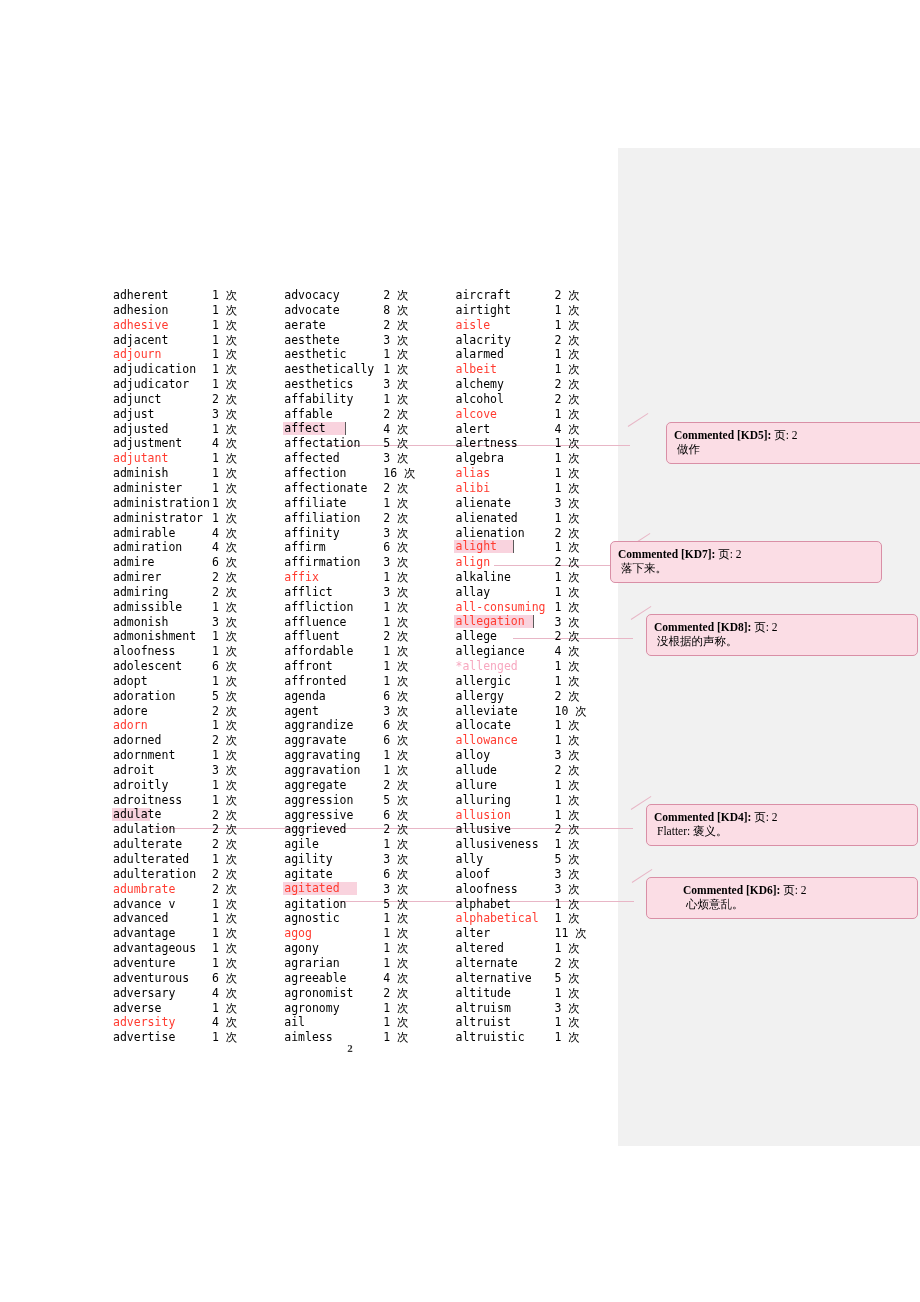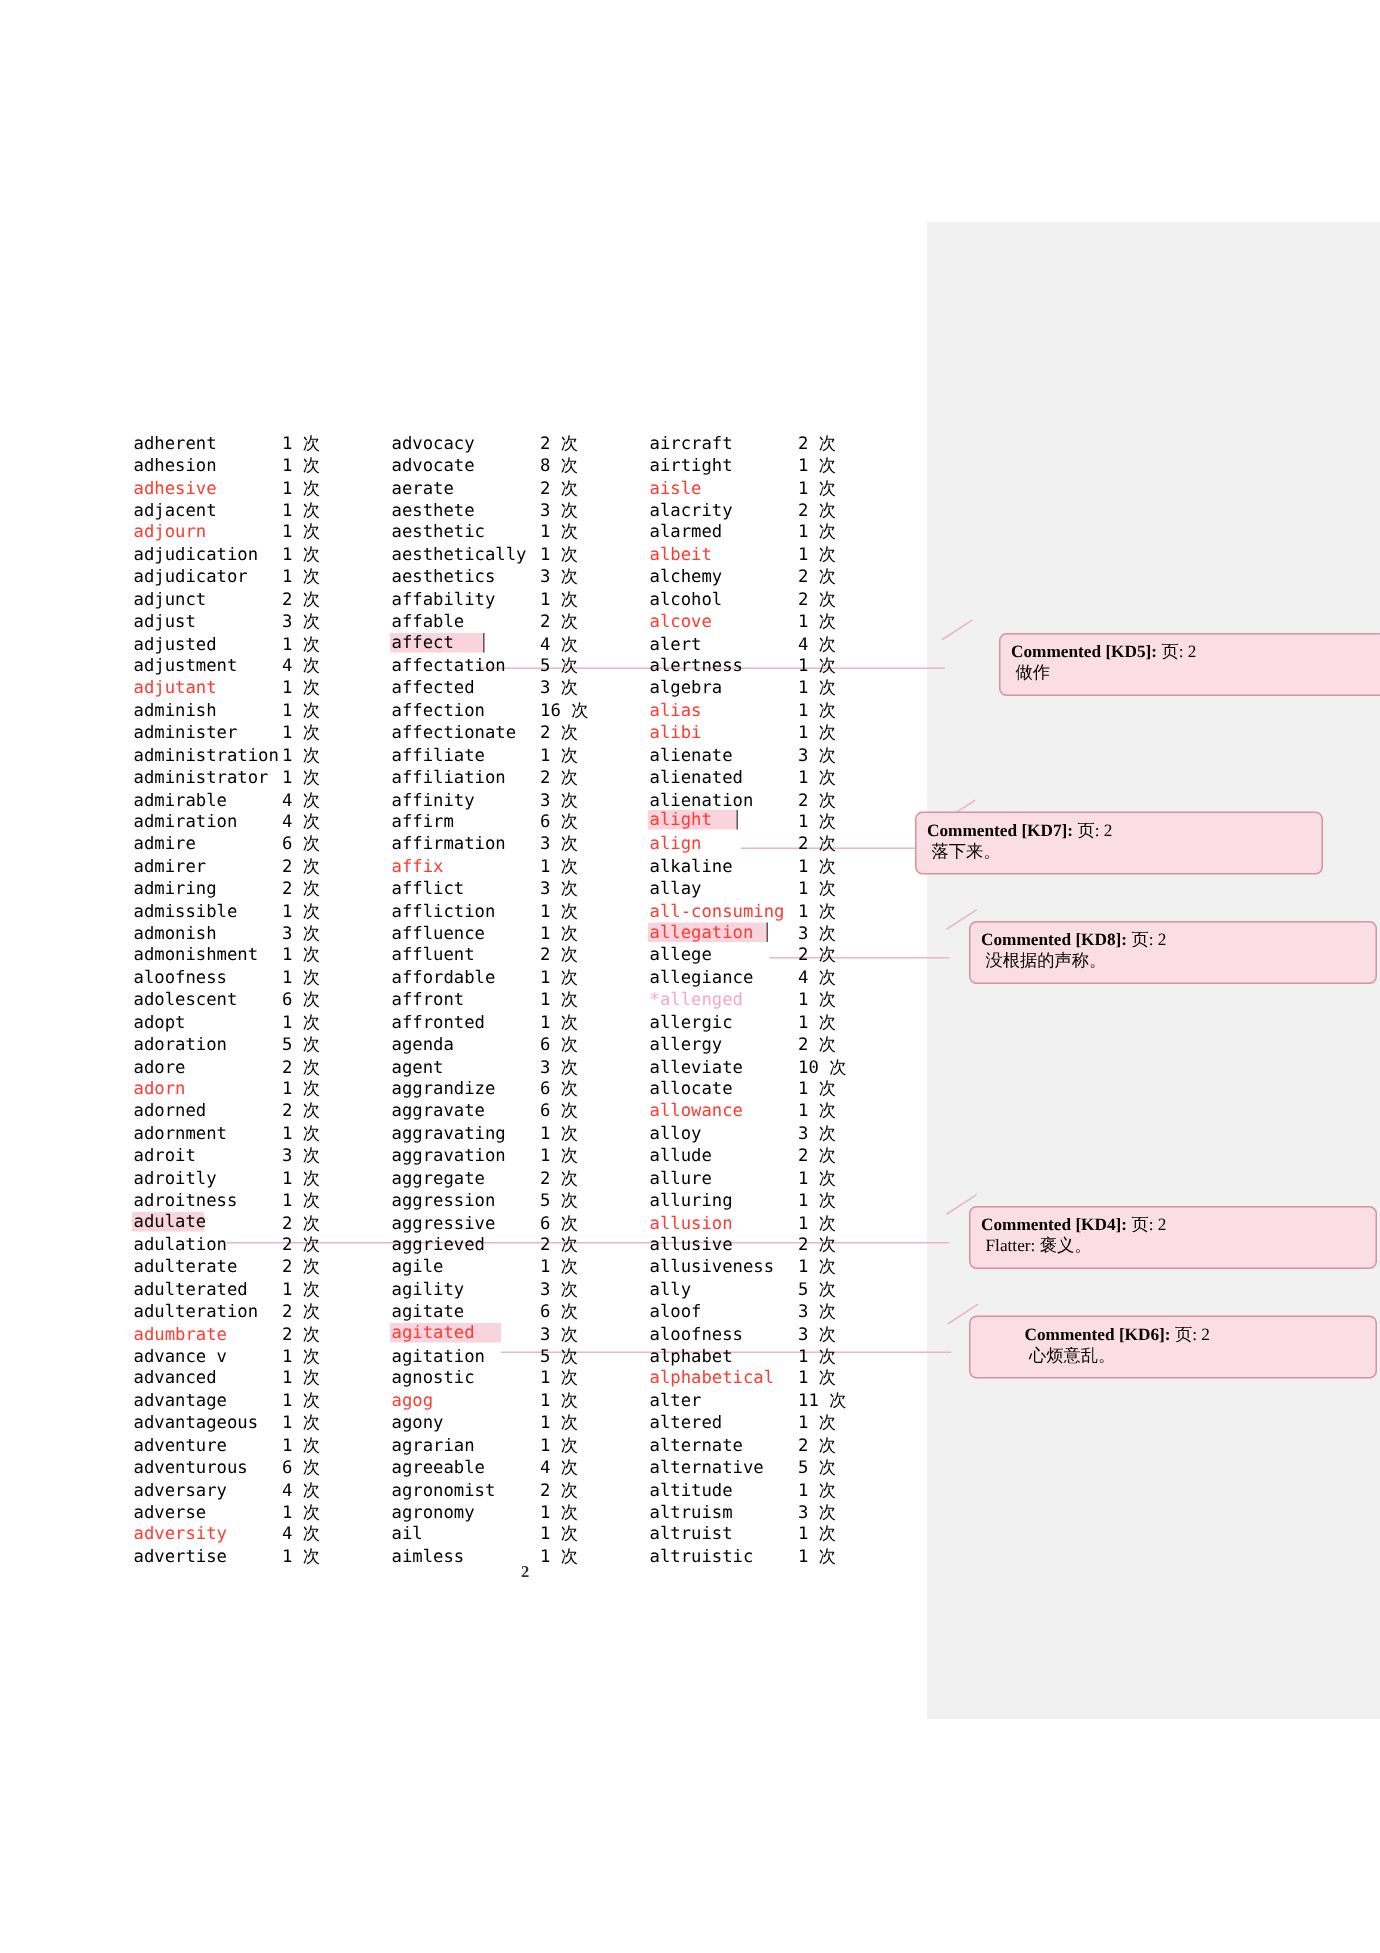--- a/index.html
+++ b/index.html
@@ -35,20 +35,21 @@
     position: absolute;
     left: 88px;
     top: 288px;
     width: 500px;
     display: flex;
     gap: 0;
     z-index: 3;
   }
   .word-column {
     position: relative;
+    margin-left: 24px;
   }
   .col-0 { width: 172px; }
   .col-1 { width: 172px; }
   .col-2 { width: 156px; }
 
   .word-row {
     display: flex;
     align-items: baseline;
     height: 14.85px;
     line-height: 14.85px;
@@ -317,21 +318,21 @@
         </div>
       <div class="word-row">
           <span class="word-term">adroitly</span>
           <span class="word-count">1 次</span>
         </div>
       <div class="word-row">
           <span class="word-term">adroitness</span>
           <span class="word-count">1 次</span>
         </div>
       <div class="word-row">
-          <span class="hl-wrap" style="width:48px;">
+          <span class="hl-wrap" style="width:38px;">
             <span class="word-term">adulate</span>
             <span class="hl-pad" style="flex:1"></span>
             <span class="hl-bar"></span>
           </span>
           <span class="word-count">2 次</span>
         </div>
       <div class="word-row">
           <span class="word-term">adulation</span>
           <span class="word-count">2 次</span>
         </div>

